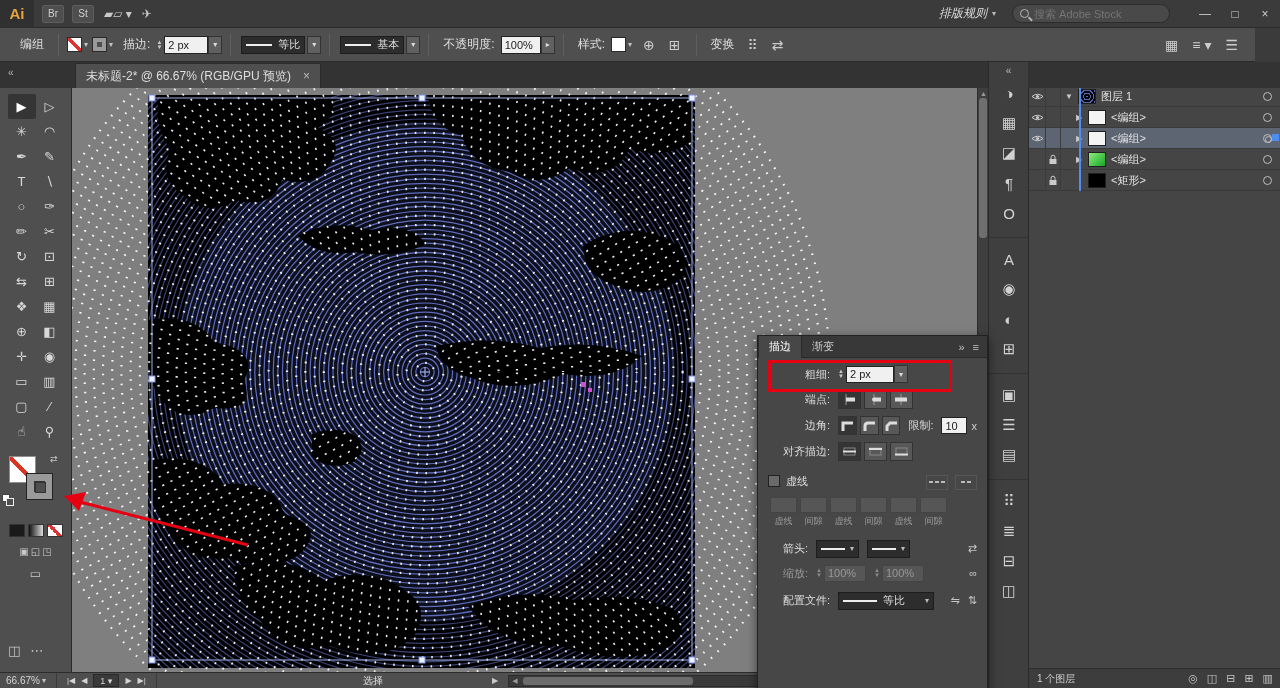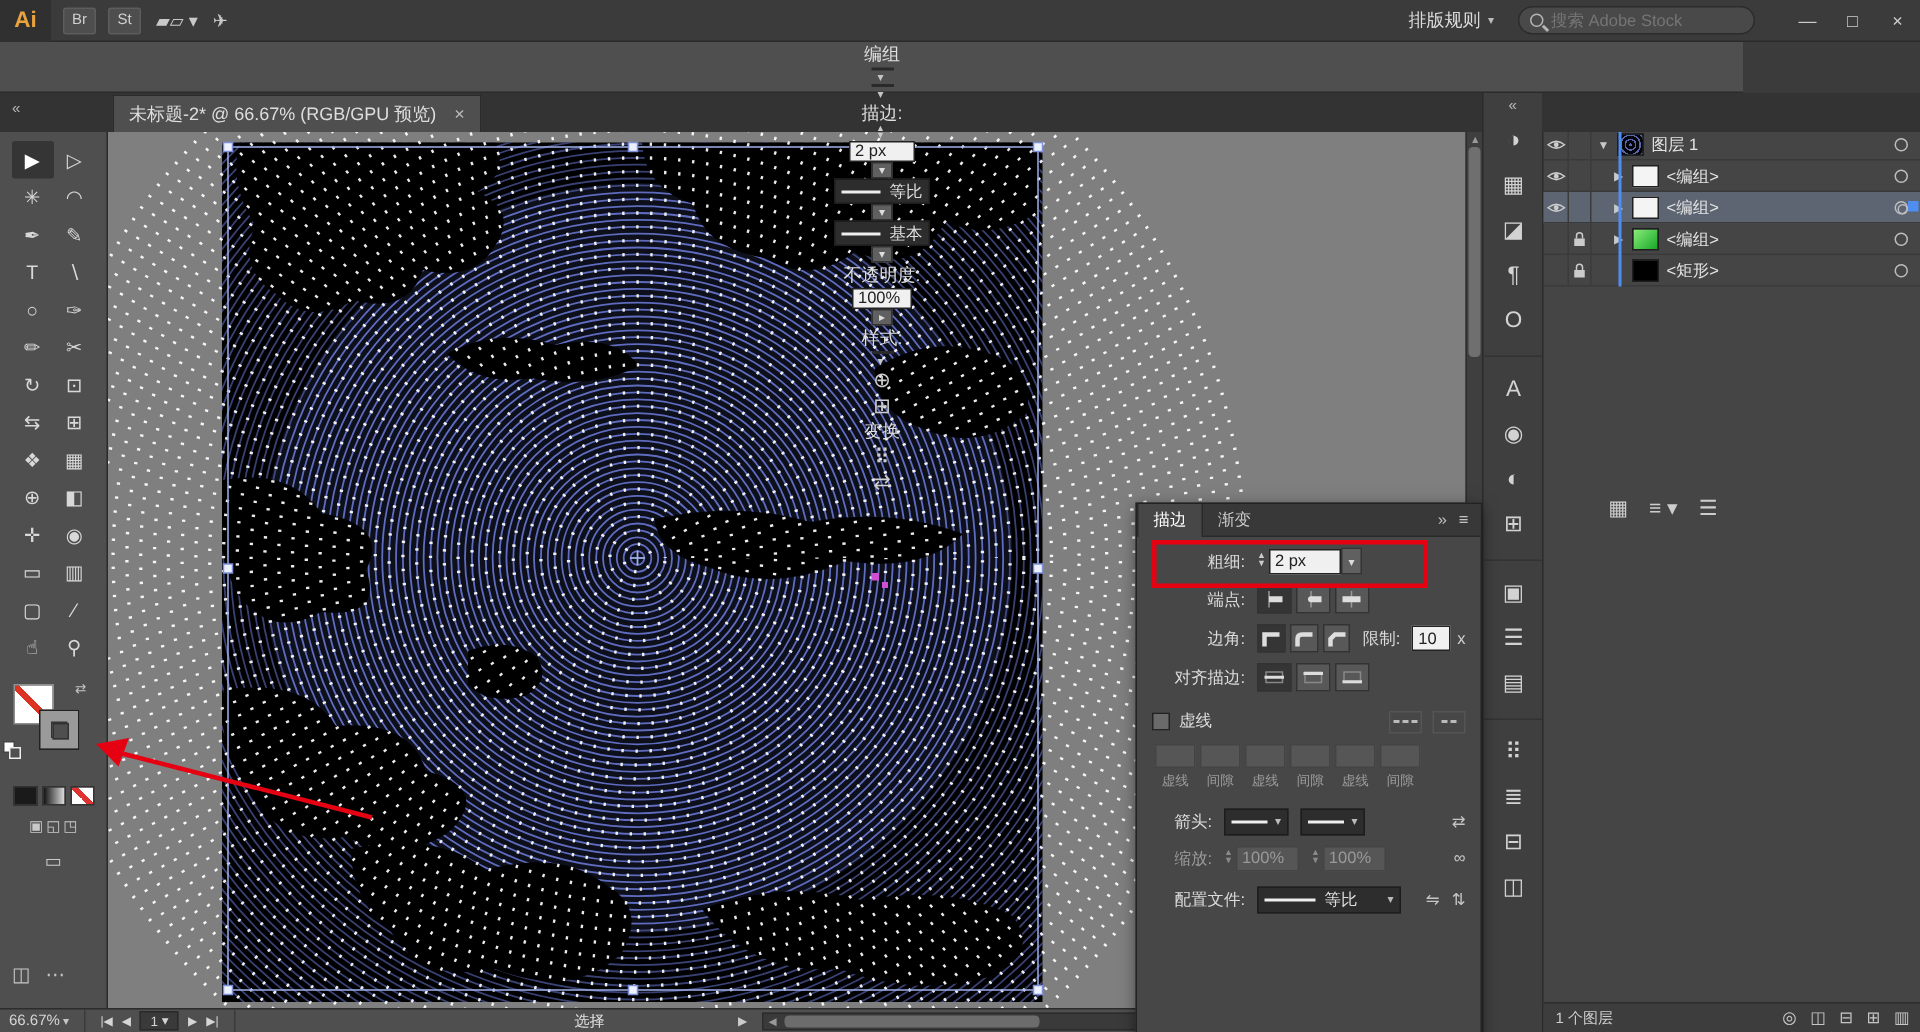--- a/index.html
+++ b/index.html
@@ -6,30 +6,30 @@
 html,body{width:1280px;height:688px;overflow:hidden;background:#3b3b3b;font-family:"Liberation Sans","DejaVu Sans",sans-serif;}
 #stage{position:relative;width:1280px;height:688px;}
 
 
 #menubar{position:absolute;left:0;top:0;width:1280px;height:28px;background:#3b3b3b;border-bottom:1px solid #2a2a2a;display:flex;align-items:center;color:#e2e2e2;font-size:12px;z-index:6;}
 #ai-logo{width:34px;height:28px;display:flex;align-items:center;justify-content:center;color:#e8a33d;font-weight:bold;font-size:15px;background:#303030;}
 .menu-item{padding:0 9px;height:28px;line-height:28px;cursor:default;white-space:nowrap;}
 .mini-btn{min-width:22px;height:18px;background:#4e4e4e;border:1px solid #5d5d5d;border-radius:2px;color:#cfcfcf;font-size:10px;display:flex;align-items:center;justify-content:center;margin-left:8px;padding:0 3px;}
 .mb-icon{color:#c9c9c9;font-size:12px;margin-left:10px;}
 #menu-right{margin-left:auto;display:flex;align-items:center;}
-#typeset{display:flex;align-items:center;color:#ddd;margin-right:16px;font-size:12px;}
+#typeset{display:flex;align-items:center;color:#ddd;margin-right:16px;font-size:12px;font-style:italic;}
 #typeset .dd{font-size:8px;margin-left:5px;color:#bbb;}
 #searchbox{width:158px;height:19px;background:#494949;border:1px solid #2c2c2c;border-radius:10px;display:flex;align-items:center;padding:0 7px;margin-right:20px;}
 #searchbox input{flex:1;background:transparent;border:none;outline:none;color:#c4c4c4;font-size:11px;font-family:inherit;}
 .lens{width:9px;height:9px;border:1.5px solid #b5b5b5;border-radius:50%;position:relative;margin-right:5px;flex:none;}
 .lens::after{content:"";position:absolute;width:5px;height:1.5px;background:#b5b5b5;transform:rotate(45deg);left:7px;top:8px;}
 .winctl{width:30px;height:28px;display:flex;align-items:center;justify-content:center;color:#ccc;font-size:12px;}
 
 
-#controlbar{position:absolute;left:0;top:28px;width:1162px;height:34px;background:#4f4f4f;border-bottom:1px solid #2b2b2b;display:flex;align-items:center;color:#dfdfdf;font-size:12px;z-index:6;padding-left:14px;flex-direction:column;}
+#controlbar{position:absolute;left:0;top:28px;width:1255px;height:34px;background:#4f4f4f;border-bottom:1px solid #2b2b2b;display:flex;align-items:center;color:#dfdfdf;font-size:12px;z-index:6;padding-left:14px;}
 .cb-label{margin:0 6px;white-space:nowrap;}
 .cb-sep{width:1px;height:22px;background:#3a3a3a;margin:0 8px;border-right:1px solid #5f5f5f;}
 .mini-swatch{width:15px;height:15px;border:1px solid #2a2a2a;background:#fff;display:inline-block;}
 .none-pattern{background:linear-gradient(45deg,#fff 42%,#d33 42%,#d33 58%,#fff 58%);}
 .stroke-pattern{background:#4f4f4f;box-shadow:inset 0 0 0 4px #9a9a9a;}
 .dd-arrow{font-size:8px;color:#c5c5c5;margin:0 4px 0 2px;}
 .stepper{display:inline-flex;flex-direction:column;justify-content:center;line-height:5px;font-size:6px;color:#ccc;margin-right:2px;}
 .cb-field{height:18px;background:#f0f0f0;border:1px solid #222;color:#222;font-size:11px;padding:0 3px;font-family:inherit;}
 .w44{width:44px;} .w40{width:40px;}
 .dd-btn{width:14px;height:18px;background:#606060;border:1px solid #333;color:#ddd;font-size:8px;display:inline-flex;align-items:center;justify-content:center;}
@@ -70,21 +70,21 @@
 #canvas{position:absolute;left:72px;top:88px;width:916px;height:584px;background:#7f7f7f;z-index:1;overflow:hidden;}
 #vscroll{position:absolute;right:0;top:0;width:11px;height:584px;background:#3f3f3f;border-left:1px solid #2d2d2d;z-index:3;}
 #vscroll .thumb{position:absolute;left:1px;top:10px;width:8px;height:140px;background:#6f6f6f;border-radius:3px;}
 #vscroll .arr{position:absolute;left:0;width:11px;height:11px;color:#9a9a9a;font-size:7px;display:flex;align-items:center;justify-content:center;}
 
 
 #statusbar{position:absolute;left:0;top:672px;width:988px;height:16px;background:#4f4f4f;border-top:1px solid #2c2c2c;display:flex;align-items:center;color:#d5d5d5;font-size:10px;z-index:6;}
 #statusbar .zoombox{display:flex;align-items:center;padding:0 6px;border-right:1px solid #3a3a3a;height:16px;}
 #statusbar .nav{display:flex;align-items:center;gap:6px;padding:0 10px;border-right:1px solid #3a3a3a;height:16px;font-size:8px;}
 #statusbar .nav .abfield{background:#3a3a3a;border:1px solid #2a2a2a;padding:0 6px;font-size:9px;height:13px;display:flex;align-items:center;}
-#status-text{position:absolute;left:383px;font-size:10px;color:#e0e0e0;}
+#status-text{position:absolute;left:363px;font-size:10px;color:#e0e0e0;}
 #hsb{position:absolute;left:508px;top:2px;width:470px;height:12px;background:#3a3a3a;border:1px solid #2c2c2c;display:flex;align-items:center;}
 #hsb .la{width:12px;color:#999;font-size:7px;text-align:center;}
 #hsb .thumb{width:170px;height:8px;background:#6c6c6c;border-radius:3px;margin-left:2px;}
 #play-btn{position:absolute;left:492px;font-size:8px;color:#ccc;}
 
 
 #strokepanel{position:absolute;left:757px;top:335px;width:231px;height:376px;background:#474747;border:1px solid #222;box-shadow:0 3px 10px rgba(0,0,0,.5);z-index:7;color:#dedede;font-size:11px;}
 #sp-header{height:22px;background:#383838;border-bottom:1px solid #2a2a2a;display:flex;align-items:center;}
 .sp-tab{padding:0 10px;height:22px;display:flex;align-items:center;color:#c9c9c9;}
 .sp-tab.active{background:#474747;color:#fff;border-right:1px solid #2a2a2a;border-left:1px solid #2a2a2a;}

